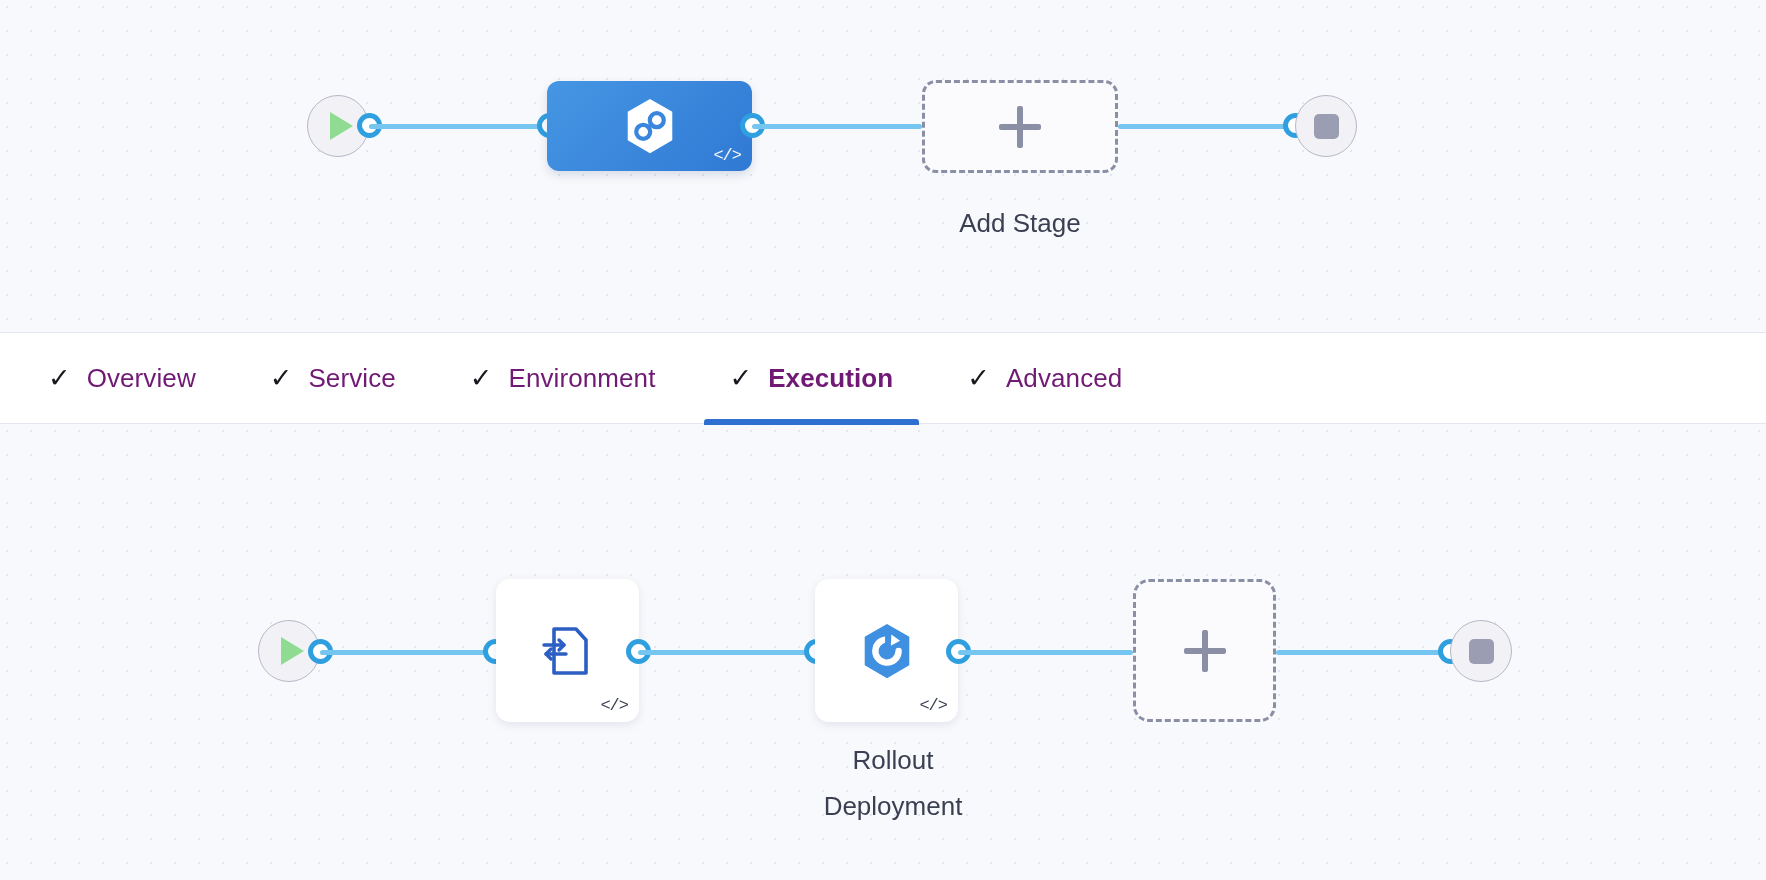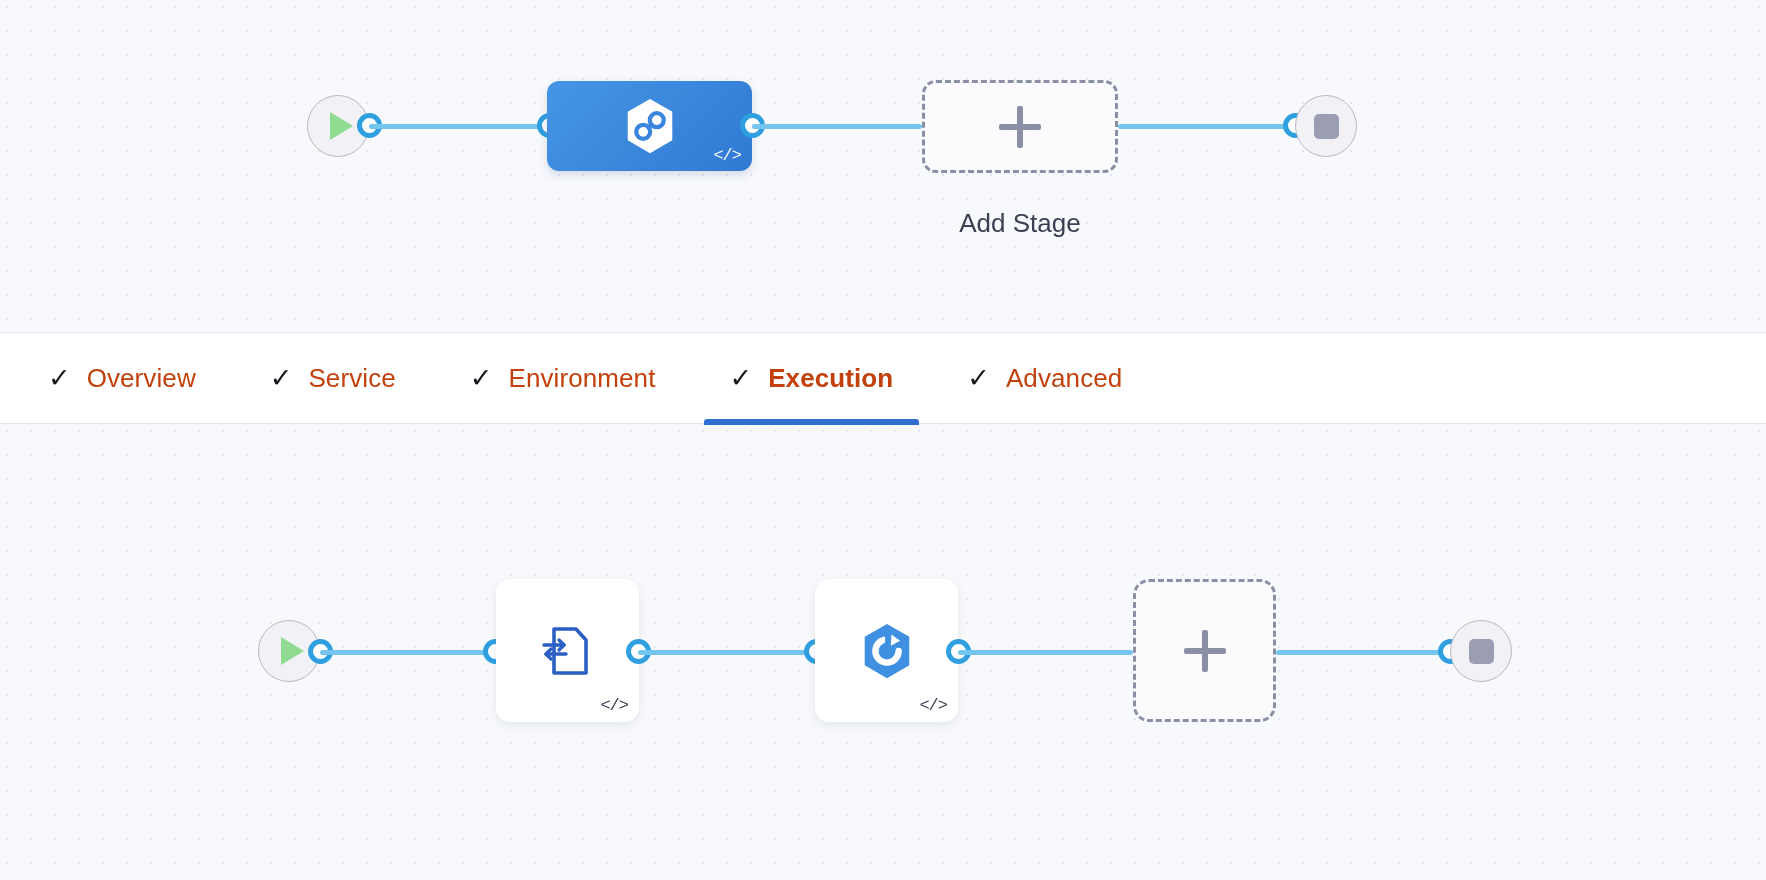--- a/index.html
+++ b/index.html
@@ -58,21 +58,21 @@
   }
   .tab + .tab { margin-left: 22px; }
   .tab .tick {
     font-size: 27px;
     line-height: 1;
     color: #16181e;
     font-weight: 400;
   }
   .tab .tlabel {
     font-size: 26px;
-    color: #c2410c;
+    color: #701a75;
     letter-spacing: .1px;
     white-space: nowrap;
   }
   .tab.active .tlabel { font-weight: 700; }
   .tab.active::after {
     content: "";
     position: absolute;
     left: 0; right: 0; bottom: -1px;
     height: 6px;
     background: #2f6fd0;
@@ -304,20 +304,22 @@
     <div class="step-node" style="left:815px; top:155px;">
       <svg width="62" height="62" viewBox="0 0 64 64">
         <path d="M32 4 L55 17.2 L55 46.8 L32 60 L9 46.8 L9 17.2 Z" fill="#3f90e0"></path>
         <path d="M44 32 A12 12 0 1 1 36 20.7" fill="none" stroke="#ffffff" stroke-width="6.6" stroke-linecap="round"></path>
         <path d="M30 12.5 L41 21 L30 27.5 Z" fill="#3f90e0"></path>
         <path d="M36.5 15 L45.5 21.5 L36 26.5 Z" fill="#ffffff"></path>
       </svg>
       <span class="code-badge">&lt;/&gt;</span>
     </div>
     <div class="port" style="left:946px; top:215px;"></div>
+    <div class="caption" style="left:763px; top:313px; width:260px;">Rollout
+Deployment</div>
 
     <div class="link" style="left:958px; top:226px; width:175px;"></div>
 
     <div class="add-box add-step-box" style="left:1133px; top:155px;">
       <div class="plus"></div>
     </div>
 
     <div class="link" style="left:1276px; top:226px; width:170px;"></div>
     <div class="port" style="left:1438px; top:215px;"></div>
 

